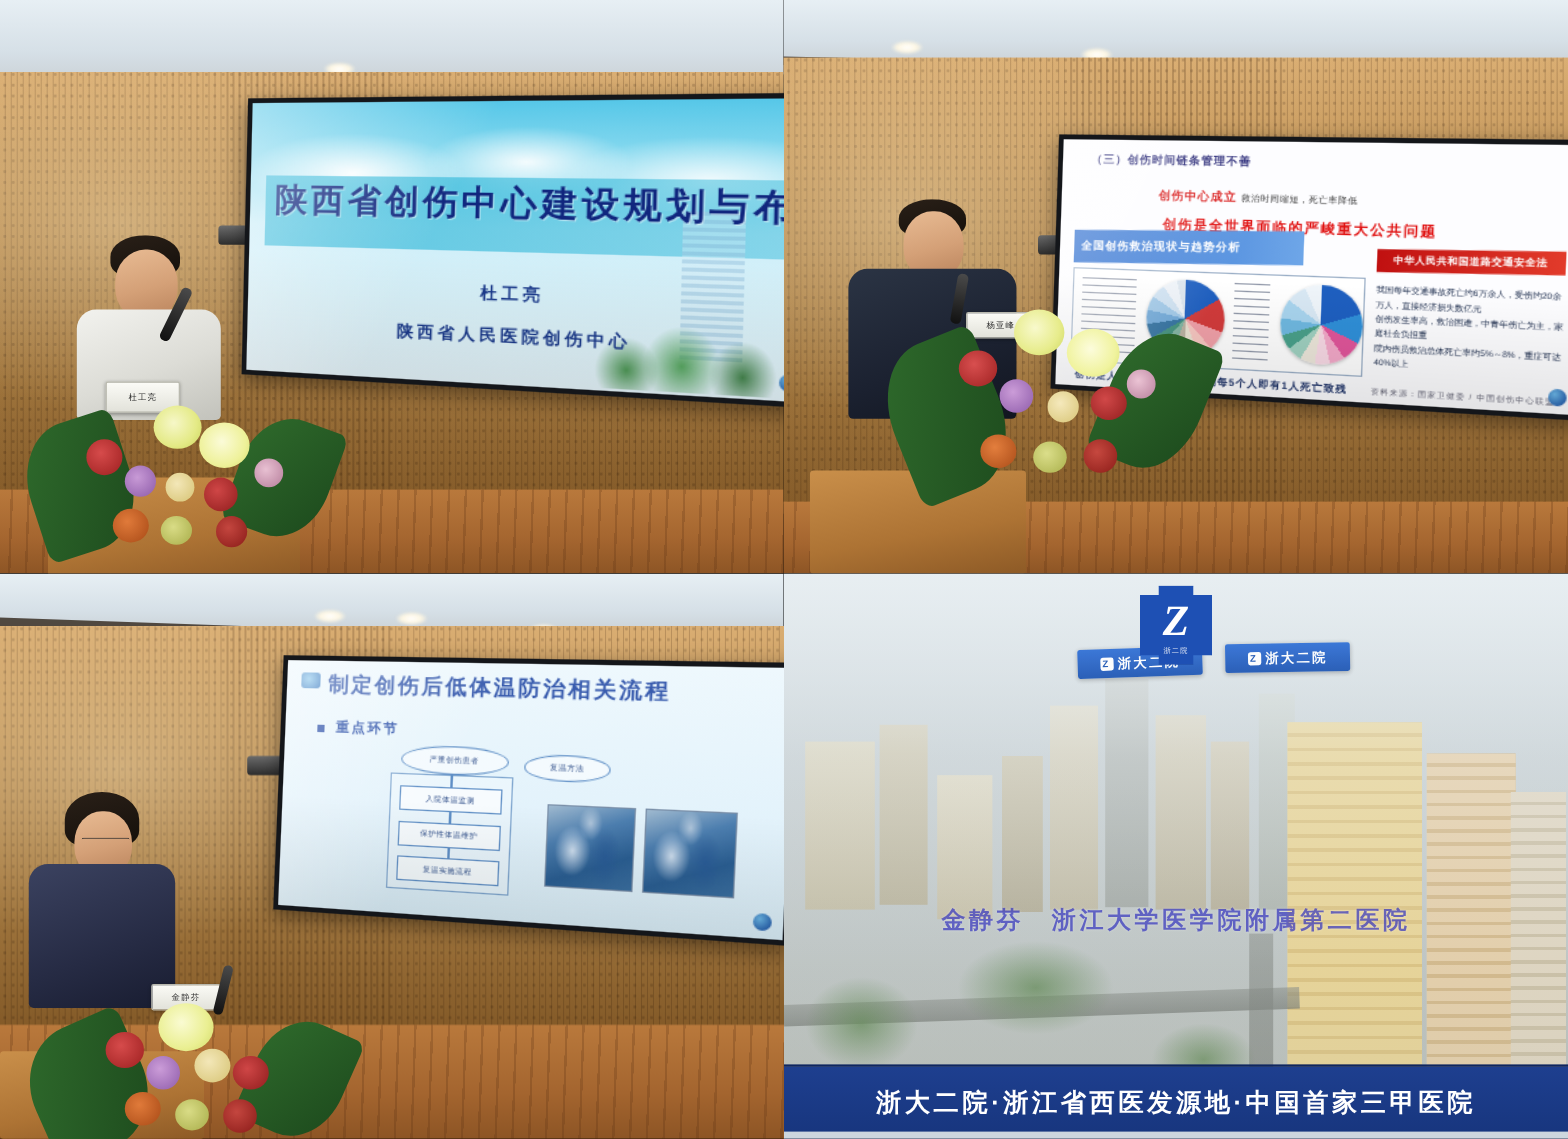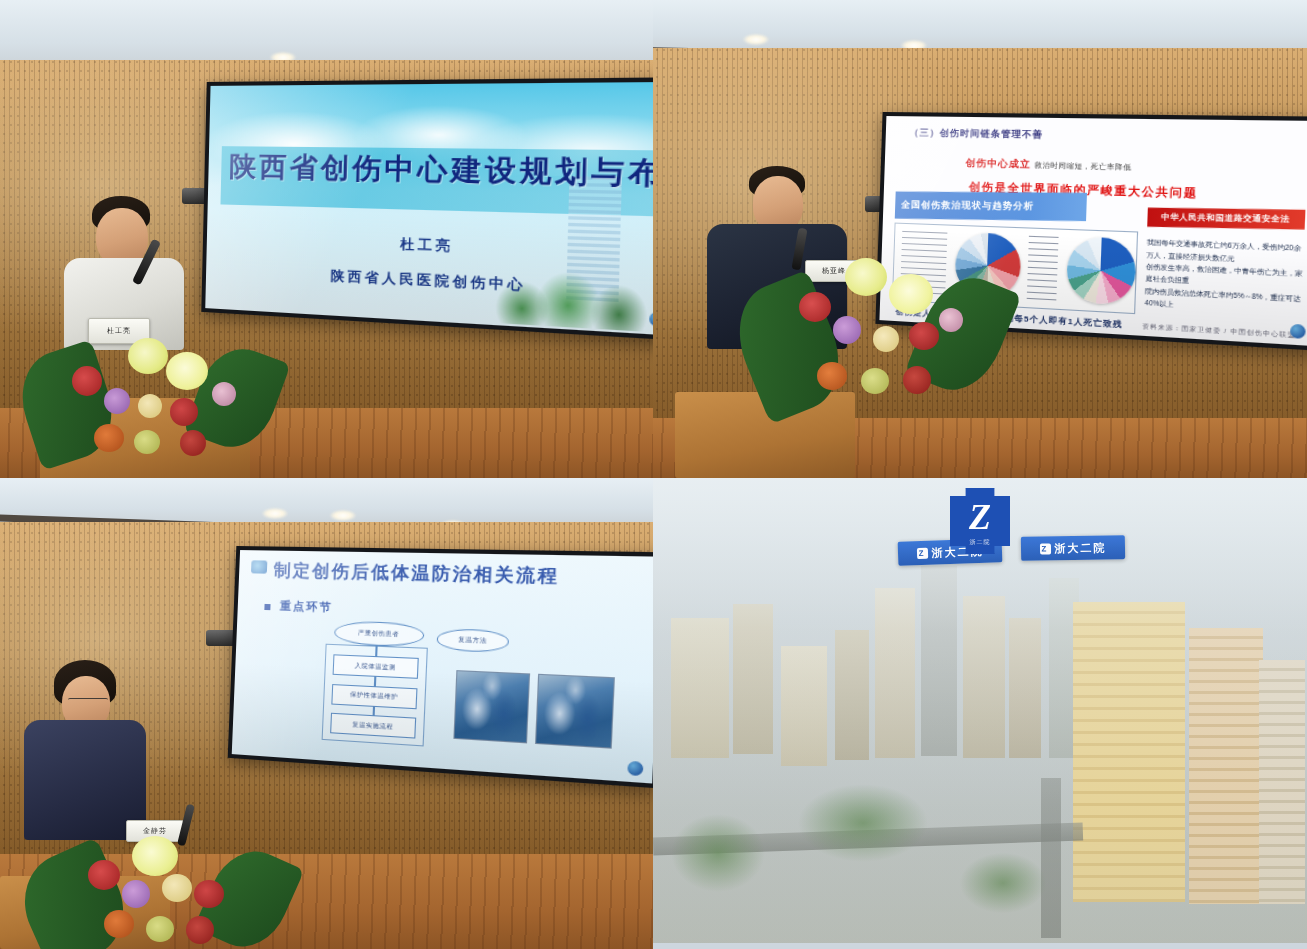--- a/index.html
+++ b/index.html
@@ -641,18 +641,22 @@
         <span class="badge">Z</span>
         <span>浙大二院</span>
       </div>
 
       <div class="zlogo" style="left:297px;top:10px;">
         <div class="zlogo-shape"></div>
         <div class="zlogo-letter">Z</div>
         <div class="zlogo-cn">浙二院</div>
       </div>
 
-
+      <div class="ts-pres">金静芬　浙江大学医学院附属第二医院</div>
+
+      <div class="ts-banner">
+        <span>浙大二院·浙江省西医发源地·中国首家三甲医院</span>
+      </div>
       <div class="ts-banner-edge"></div>
     </div>
   </div>
 
 </div>
 
 </body></html>

